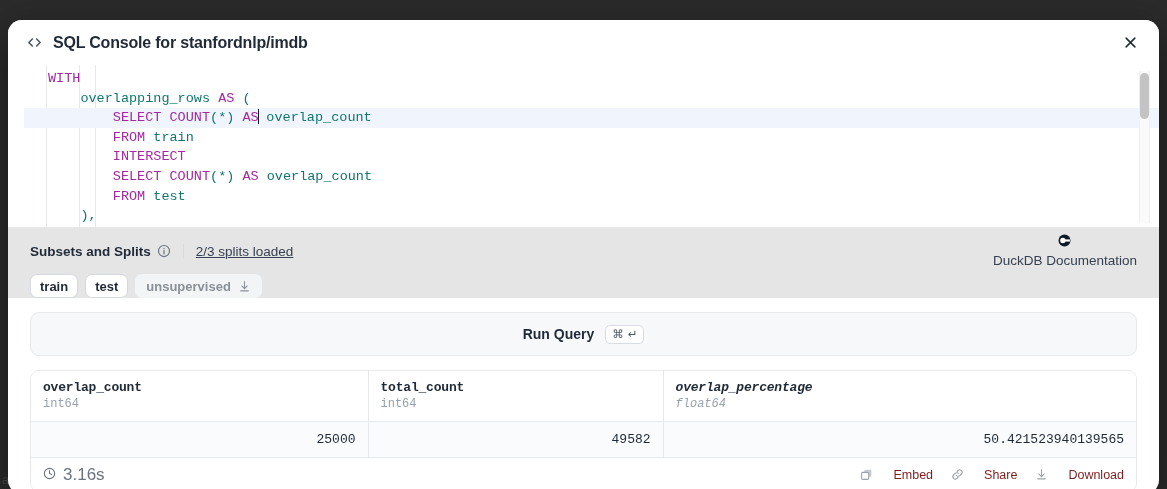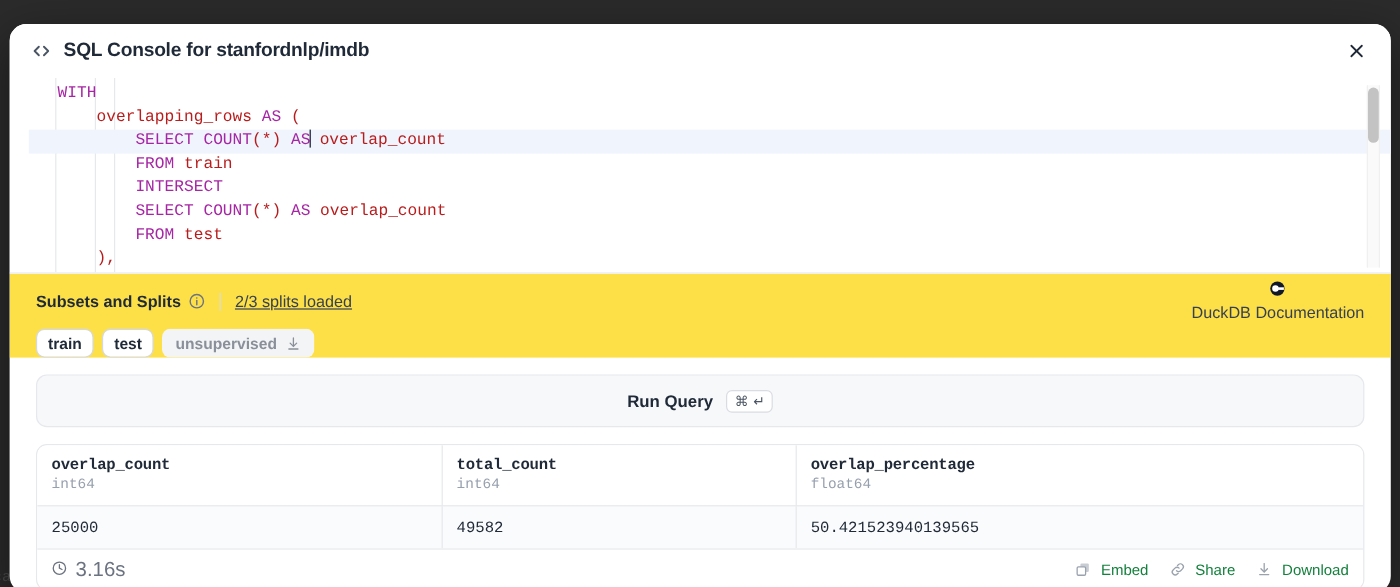--- a/index.html
+++ b/index.html
@@ -103,21 +103,21 @@
     height: 100%;
   }
   .code-line {
     position: relative;
     height: 19.6px;
     white-space: pre;
     padding-left: 24px;
   }
   .code-line.active { background: #eff4fd; }
   .kw { color: #a626a4; }
-  .plain { color: #b91c1c; }
+  .plain { color: #0f766e; }
   .caret {
     display: inline-block;
     width: 0;
     border-left: 1.4px solid #111827;
     height: 15px;
     vertical-align: -3px;
     margin: 0 -0.7px;
   }
   
   .guide {
@@ -141,21 +141,21 @@
     width: 9px; height: 46px;
     border-radius: 5px;
     background: #c3c3c3;
     cursor: pointer;
   }
 
   
   .subsets {
     flex: 0 0 auto;
     padding: 12px 22px 0 22px;
-    background: #fde047;
+    background: #e5e5e5;
   }
   .subsets-head {
     display: flex;
     align-items: center;
     height: 22px;
   }
   .subsets-title {
     font-size: 13.5px;
     font-weight: 700;
     color: #1f2937;
@@ -269,35 +269,36 @@
   }
   table.rt th {
     text-align: left;
     vertical-align: top;
     padding: 9px 12px 10px 12px;
     border-right: 1px solid #e6e8ec;
     border-bottom: 1px solid #e6e8ec;
     background: #fff;
     font-weight: 400;
   }
-  table.rt th:last-child { border-right: none; }
+  table.rt th:last-child { border-right: none; font-style: italic; }
   .col-name {
     font-family: "Liberation Mono", monospace;
     font-size: 13px;
     font-weight: 700;
     color: #1f2937;
     letter-spacing: -.2px;
   }
   .col-type {
     font-family: "Liberation Mono", monospace;
     font-size: 12px;
     color: #97a0ae;
     margin-top: 2px;
   }
   table.rt td {
+    text-align: right;
     padding: 10px 12px;
     border-right: 1px solid #e6e8ec;
     background: #fafbfc;
     font-family: "Liberation Mono", monospace;
     font-size: 13px;
     color: #1f2937;
   }
   table.rt td:last-child { border-right: none; }
 
   .rt-footer {
@@ -317,23 +318,23 @@
   }
   .foot-actions {
     margin-left: auto;
     display: flex;
     align-items: center;
     gap: 18px;
   }
   .foot-action {
     display: flex;
     align-items: center;
-    gap: 8px;
+    gap: 20px;
     font-size: 12.5px;
-    color: #15803d;
+    color: #7f1d1d;
     cursor: pointer;
   }
   .foot-action .ic { display: flex; align-items: center; color: #9aa2ae; }
 </style>
 </head>
 <body>
 
 <div id="page-backdrop">
   <div class="backdrop-strip"></div>
   <div class="backdrop-text">cause this film can hardly be taken seriously on any level. As for the</div>

